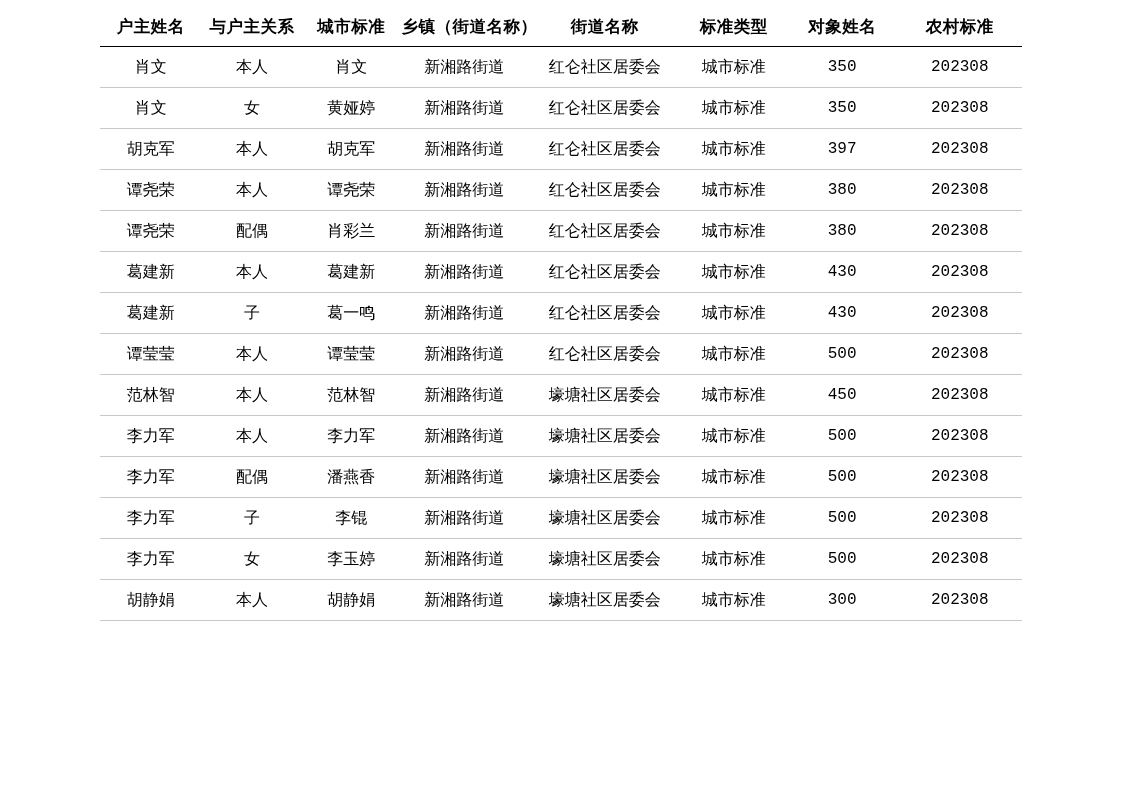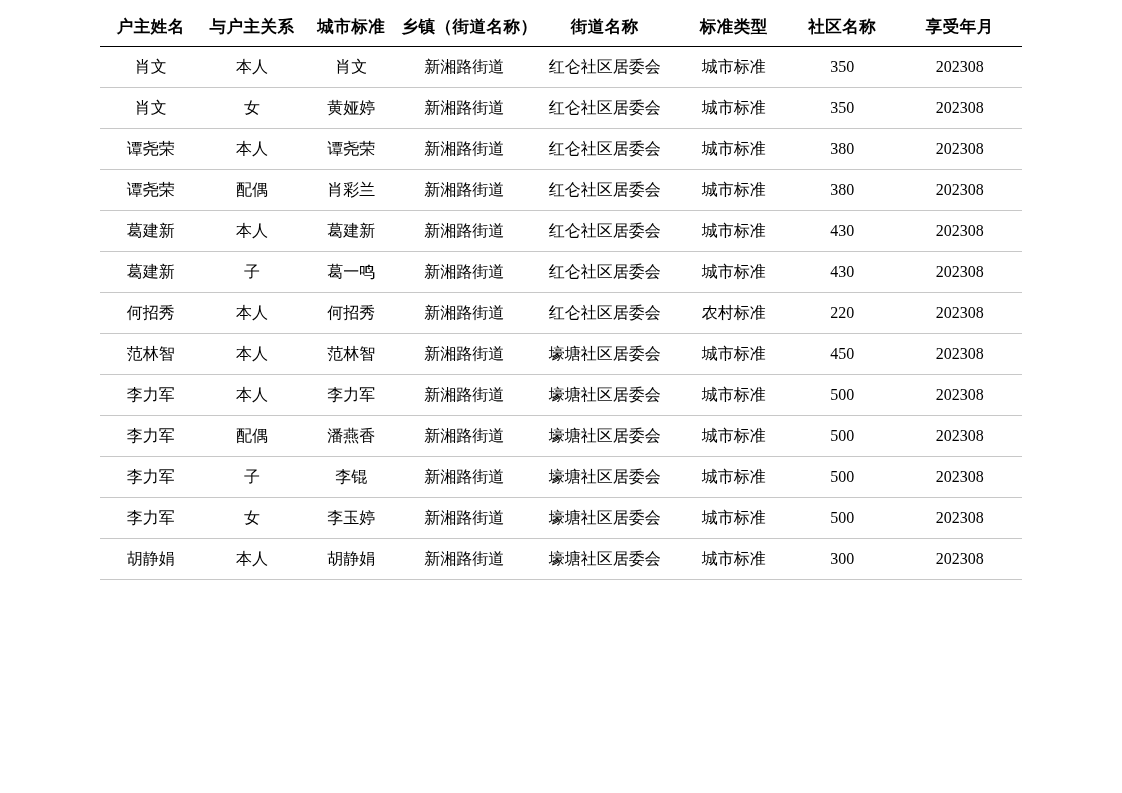--- a/index.html
+++ b/index.html
@@ -47,21 +47,21 @@
   col.c2 { width: 10.5%; }
   col.c3 { width: 14.0%; }
   col.c4 { width: 16.5%; }
   col.c5 { width: 11.5%; }
   col.c6 { width: 12.0%; }
   col.c7 { width: 13.5%; }
   tbody tr:last-child td {
     border-bottom: 0.8px solid #c8c8c8;
   }
   .num {
-    font-family: Liberation Serif, serif;
+    font-family: Liberation Mono, monospace;
   }
 </style>
 </head>
 <body>
 
 <div class="page">
   <table class="data-table">
     <colgroup>
       <col class="c0">
         <col class="c1">
@@ -73,22 +73,22 @@
         <col class="c7">
     </colgroup>
     <thead>
       <tr>
         <th>户主姓名</th>
         <th>与户主关系</th>
         <th>城市标准</th>
         <th>乡镇（街道名称）</th>
         <th>街道名称</th>
         <th>标准类型</th>
-        <th>社区名称</th>
-        <th>享受年月</th>
+        <th>对象姓名</th>
+        <th>农村标准</th>
       </tr>
     </thead>
     <tbody id="table-body">
         <tr>
           <td>肖文</td>
           <td>本人</td>
           <td>肖文</td>
           <td>新湘路街道</td>
           <td>红仑社区居委会</td>
           <td>城市标准</td>
@@ -99,20 +99,30 @@
           <td>肖文</td>
           <td>女</td>
           <td>黄娅婷</td>
           <td>新湘路街道</td>
           <td>红仑社区居委会</td>
           <td>城市标准</td>
           <td class="num">350</td>
           <td class="num">202308</td>
         </tr>
         <tr>
+          <td>胡克军</td>
+          <td>本人</td>
+          <td>胡克军</td>
+          <td>新湘路街道</td>
+          <td>红仑社区居委会</td>
+          <td>城市标准</td>
+          <td class="num">397</td>
+          <td class="num">202308</td>
+        </tr>
+        <tr>
           <td>谭尧荣</td>
           <td>本人</td>
           <td>谭尧荣</td>
           <td>新湘路街道</td>
           <td>红仑社区居委会</td>
           <td>城市标准</td>
           <td class="num">380</td>
           <td class="num">202308</td>
         </tr>
         <tr>
@@ -139,27 +149,27 @@
           <td>葛建新</td>
           <td>子</td>
           <td>葛一鸣</td>
           <td>新湘路街道</td>
           <td>红仑社区居委会</td>
           <td>城市标准</td>
           <td class="num">430</td>
           <td class="num">202308</td>
         </tr>
         <tr>
-          <td>何招秀</td>
-          <td>本人</td>
-          <td>何招秀</td>
-          <td>新湘路街道</td>
-          <td>红仑社区居委会</td>
-          <td>农村标准</td>
-          <td class="num">220</td>
+          <td>谭莹莹</td>
+          <td>本人</td>
+          <td>谭莹莹</td>
+          <td>新湘路街道</td>
+          <td>红仑社区居委会</td>
+          <td>城市标准</td>
+          <td class="num">500</td>
           <td class="num">202308</td>
         </tr>
         <tr>
           <td>范林智</td>
           <td>本人</td>
           <td>范林智</td>
           <td>新湘路街道</td>
           <td>壕塘社区居委会</td>
           <td>城市标准</td>
           <td class="num">450</td>

